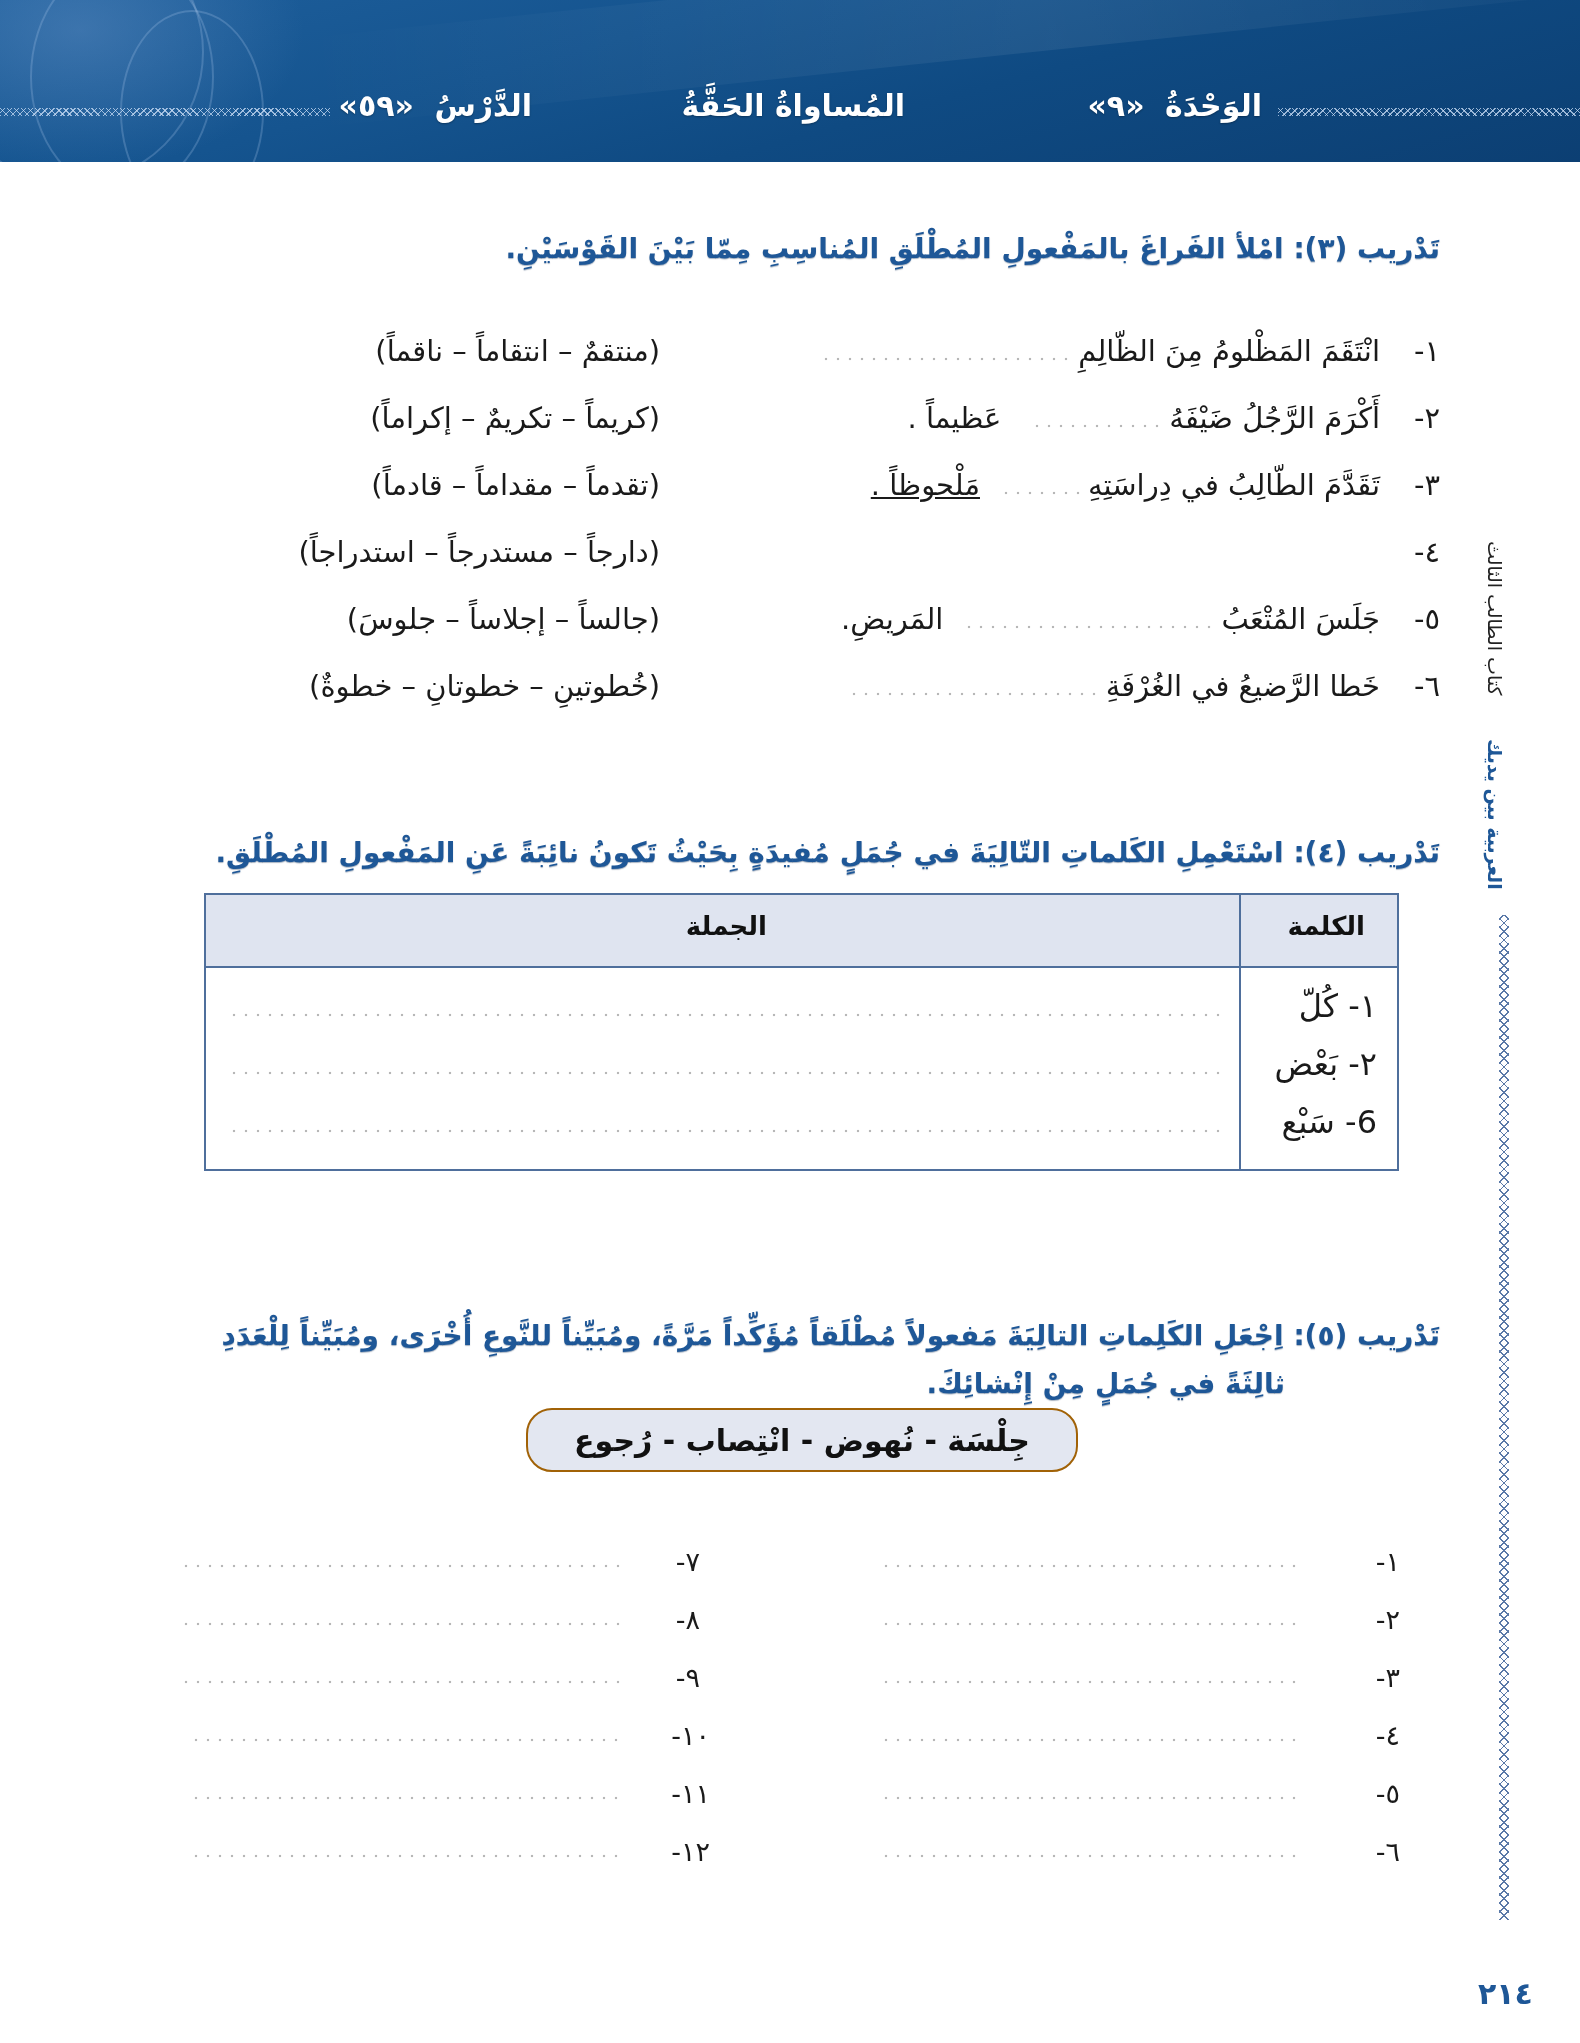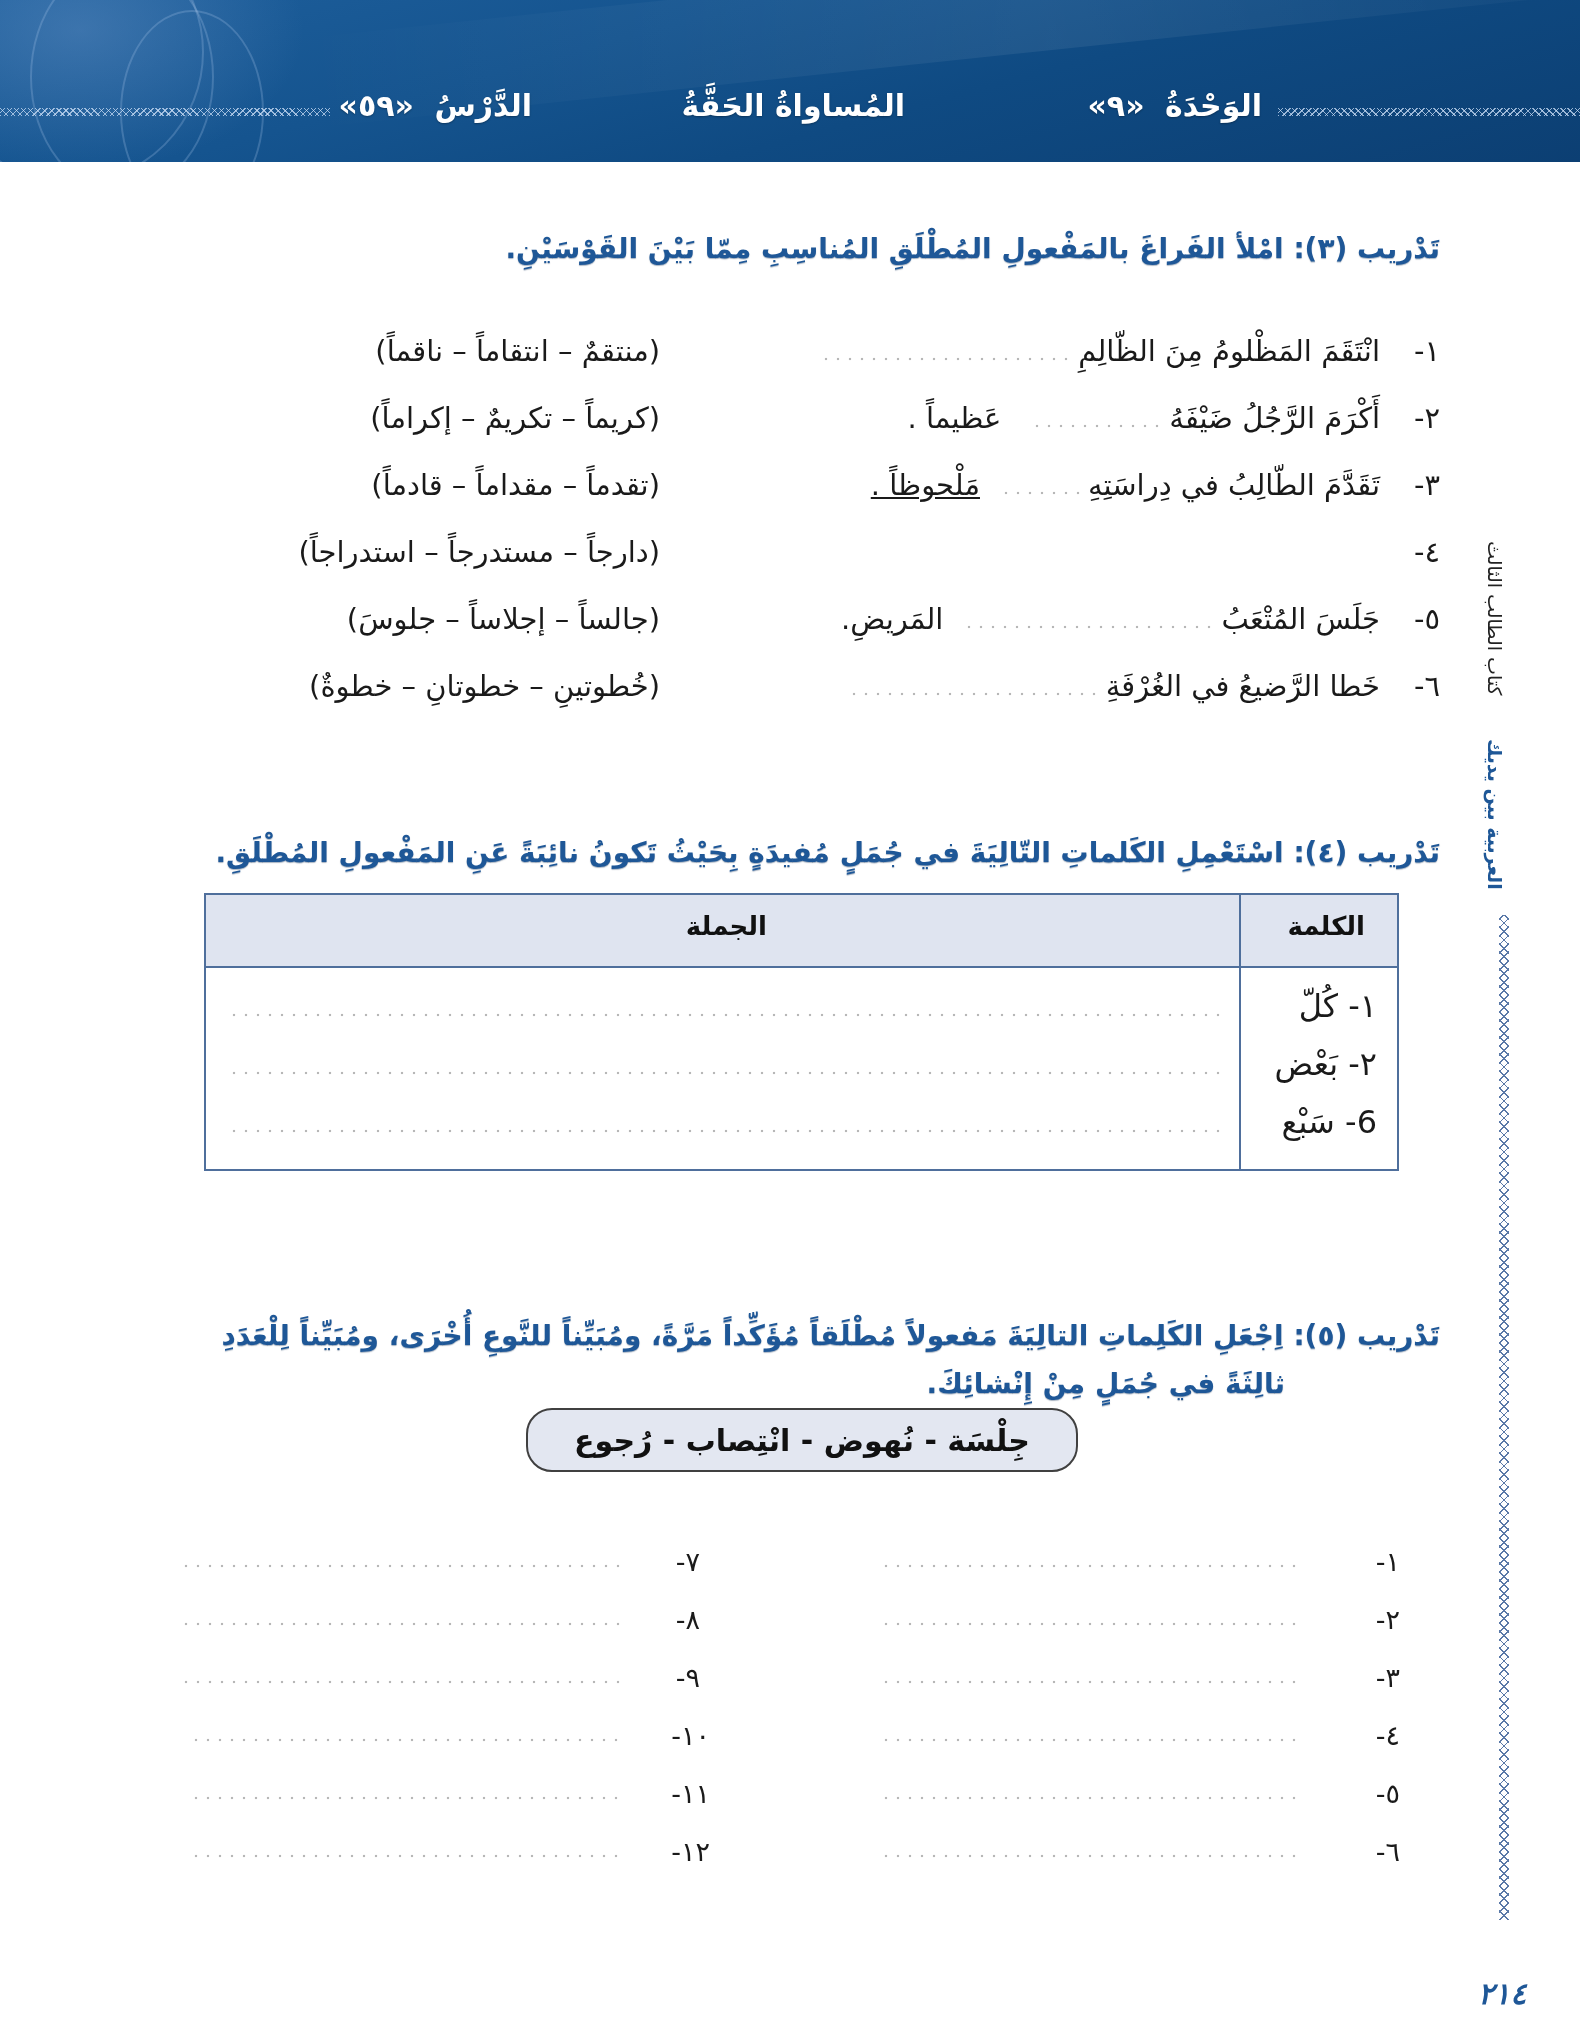--- a/index.html
+++ b/index.html
@@ -46,21 +46,21 @@
   }
   .spine-title .blue { color:#1e5797; }
   .spine-title .black { color:#222; font-weight:normal; }
   .spine-chain {
     position:absolute; left:1499px; top:915px; width:10px; height:1005px;
     background-image:
       repeating-linear-gradient(45deg, #5a79a8 0 1.2px, transparent 1.2px 6px),
       repeating-linear-gradient(-45deg, #5a79a8 0 1.2px, transparent 1.2px 6px);
   }
   .page-num {
-    position:absolute; left:1478px; top:1976px; font-size:30px; color:#1e5797; font-weight:bold;font-style:italic;
+    position:absolute; left:1478px; top:1976px; font-size:30px; color:#1e5797; font-weight:bold;
   }
 
   
   .heading {
     position:absolute; right:140px; color:#1e5797; font-weight:bold; font-size:28px;
     white-space:nowrap; text-shadow:0 1px 1px rgba(10,40,80,0.35);
   }
   .heading.multiline { white-space:normal; width:1290px; line-height:48px; }
   .heading .h2 { display:block; padding-right:155px; }
 
@@ -84,21 +84,21 @@
   .tbl .vline { position:absolute; left:1033px; top:0; bottom:0; width:2px; background:#4f6f9c; }
   .tbl .th { position:absolute; top:16px; font-size:26px; font-weight:bold; color:#111; }
   .tbl .th.word { right:32px; }
   .tbl .th.sent { right:630px; }
   .tbl .wrow { position:absolute; right:20px; font-size:32px; white-space:nowrap; }
   .tbl .drow { position:absolute; left:22px; width:1000px; }
 
   
   .pill {
     position:absolute; left:526px; top:1408px; width:552px; height:64px;
-    border:2px solid #404040; border-radius:26px; background:#e3e7f1;
+    border:2px solid #a16207; border-radius:26px; background:#e3e7f1;
     display:flex; align-items:center; justify-content:center;
     font-size:30px; font-weight:bold; color:#111; box-sizing:border-box;
   }
   .line-item { position:absolute; height:40px; width:520px; }
   .line-item .lnum { position:absolute; right:0; top:0; font-size:27px; }
   .line-item .ldots { position:absolute; left:0; top:18px; }
 </style>
 </head>
 <body>
 

